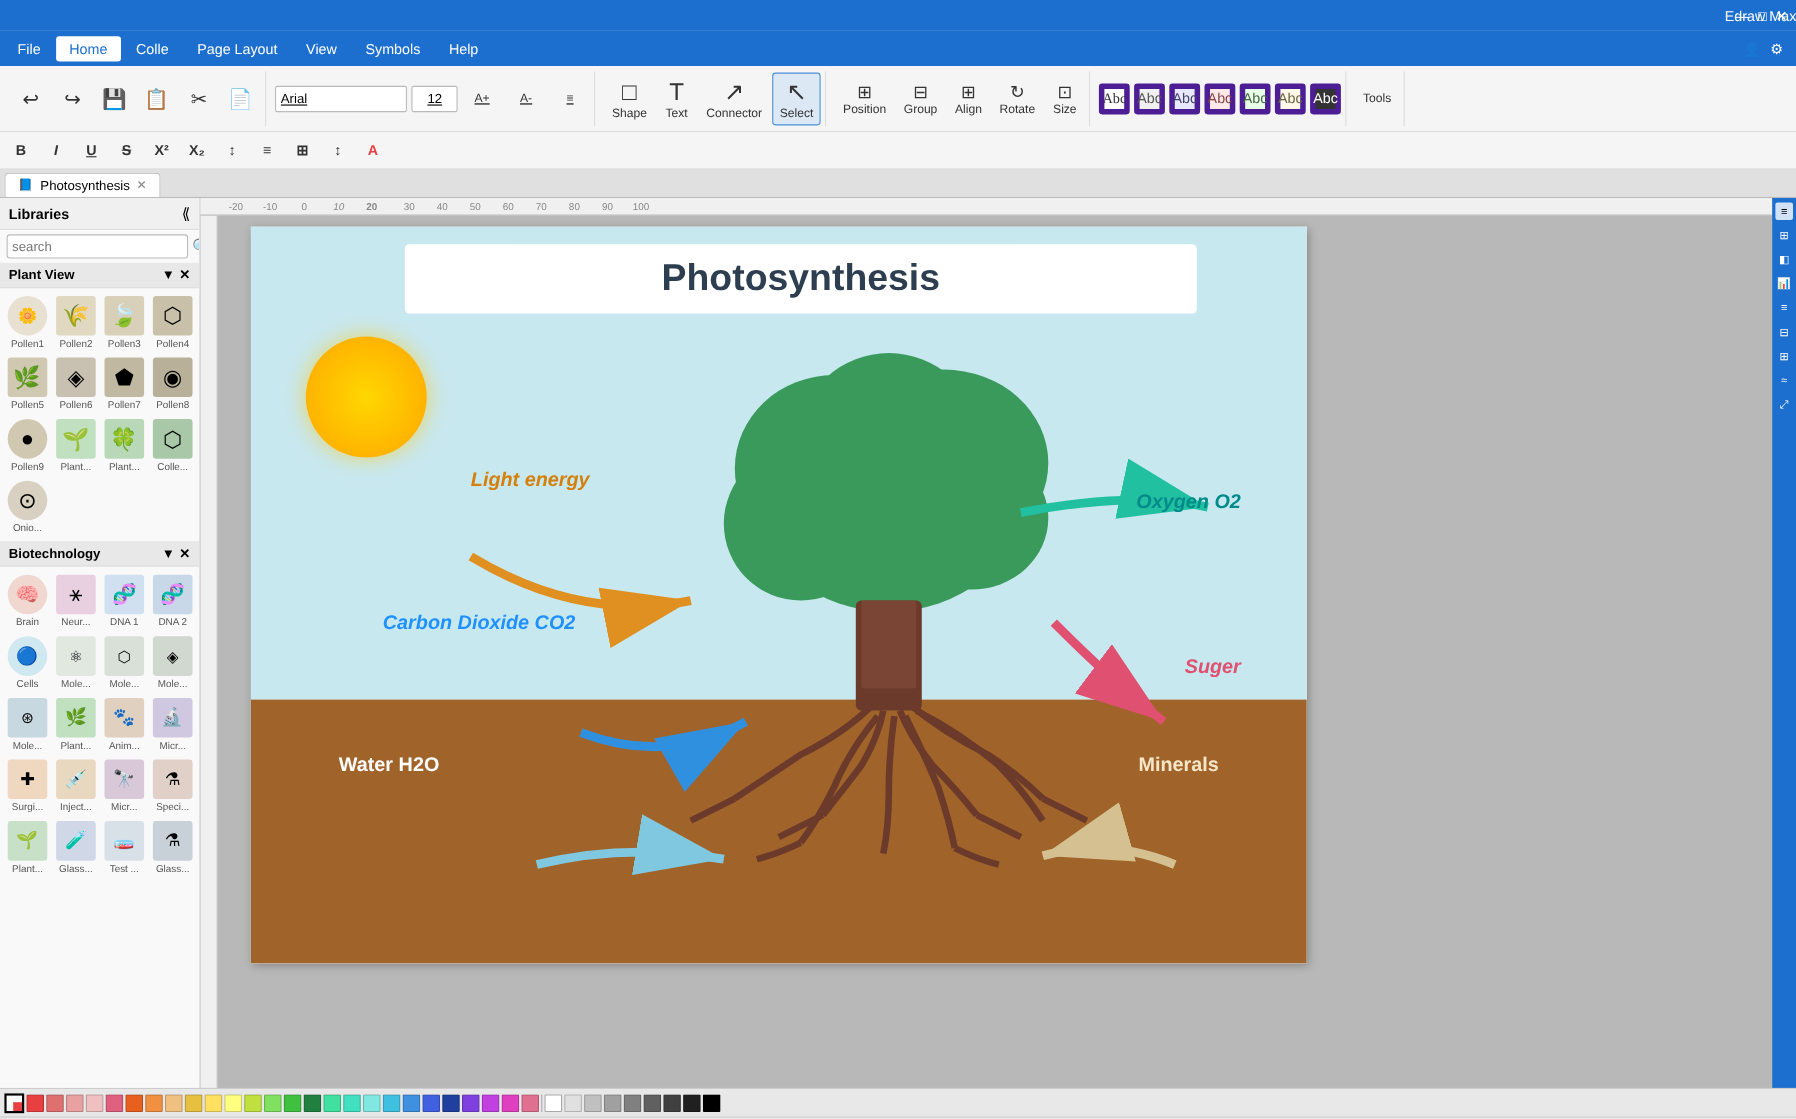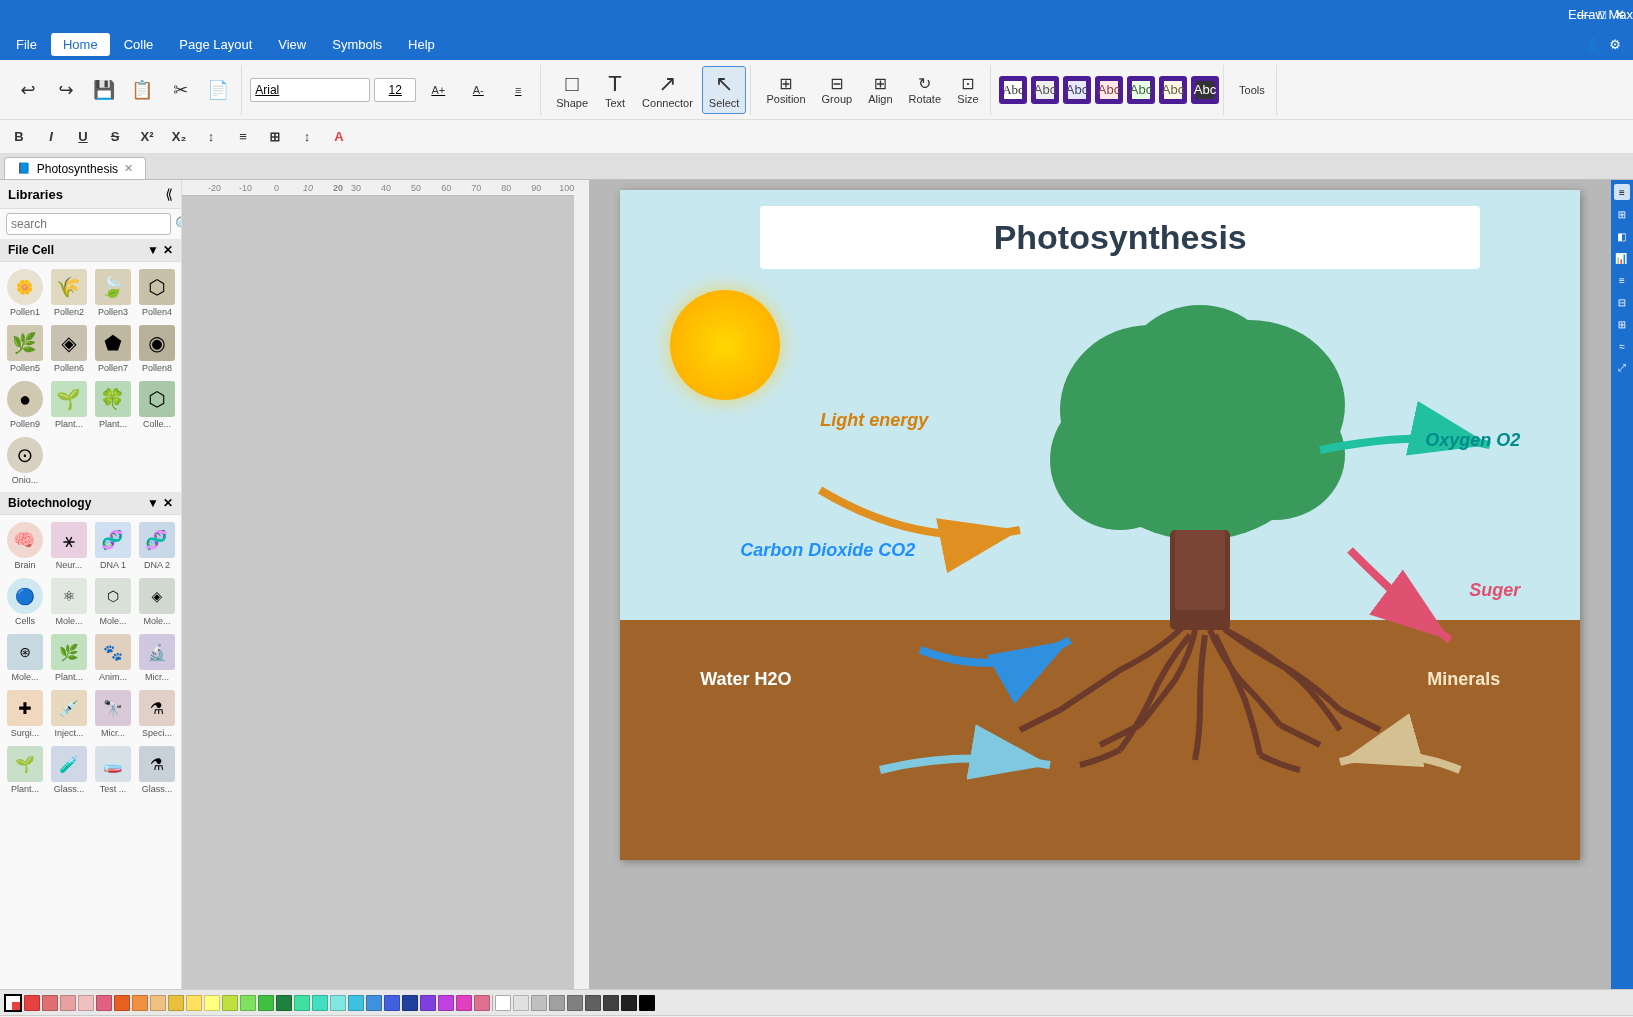--- a/index.html
+++ b/index.html
@@ -247,21 +247,21 @@
       height: 22px;
     }
 
     
     .canvas-area {
       flex: 1;
       background: #c8c8c8;
       position: relative;
       overflow: hidden;
       display: flex;
-      flex-direction: row;
+      flex-direction: column;
     }
     .ruler-h {
       height: 16px;
       background: #f0f0f0;
       border-bottom: 1px solid #bbb;
       position: relative;
       display: flex;
       align-items: center;
     }
     .canvas-container {
@@ -566,21 +566,21 @@
       <span class="panel-title">Libraries</span>
       <span style="font-size:14px;cursor:pointer;">⟪</span>
     </div>
     <div class="panel-search">
       <input class="search-input" placeholder="search" style="">
       <span style="font-size:14px;cursor:pointer;">🔍</span>
 
     </div>
 
     <div class="section-header">
-      <span>File Cell</span>
+      <span>Plant View</span>
       <div style="display:flex;gap:4px;">
         <span>▼</span>
         <span>✕</span>
       </div>
     </div>
     <div class="shapes-grid">
       <div class="shape-item">
           <div class="shape-img" style="background:#e8e0d0;border-radius:50%;font-size:14px;">🌼</div>
           <span class="shape-label">Pollen1</span>
         </div>
@@ -727,21 +727,21 @@
 
   <div class="canvas-area">
     <div class="ruler-h">
       <div style="width:16px;flex-shrink:0;"></div>
       <div style="flex:1;display:flex;align-items:center;font-size:9px;color:#888;gap:0;overflow:hidden;">
         <span style="margin-left:10px;">-20</span>
           <span style="margin-left:18px;">-10</span>
           <span style="margin-left:22px;">0</span>
           <span style="margin-left:24px;font-style:italic;">10</span>
           <span style="margin-left:20px;font-weight:bold;">20</span>
-          <span style="margin-left:8px;">30</span>
+          <span style="margin-left:24px;">30</span>
           <span style="margin-left:20px;">40</span>
           <span style="margin-left:20px;">50</span>
           <span style="margin-left:20px;">60</span>
           <span style="margin-left:20px;">70</span>
           <span style="margin-left:20px;">80</span>
           <span style="margin-left:20px;">90</span>
           <span style="margin-left:18px;">100</span>
       </div>
     </div>
     <div class="canvas-container">

